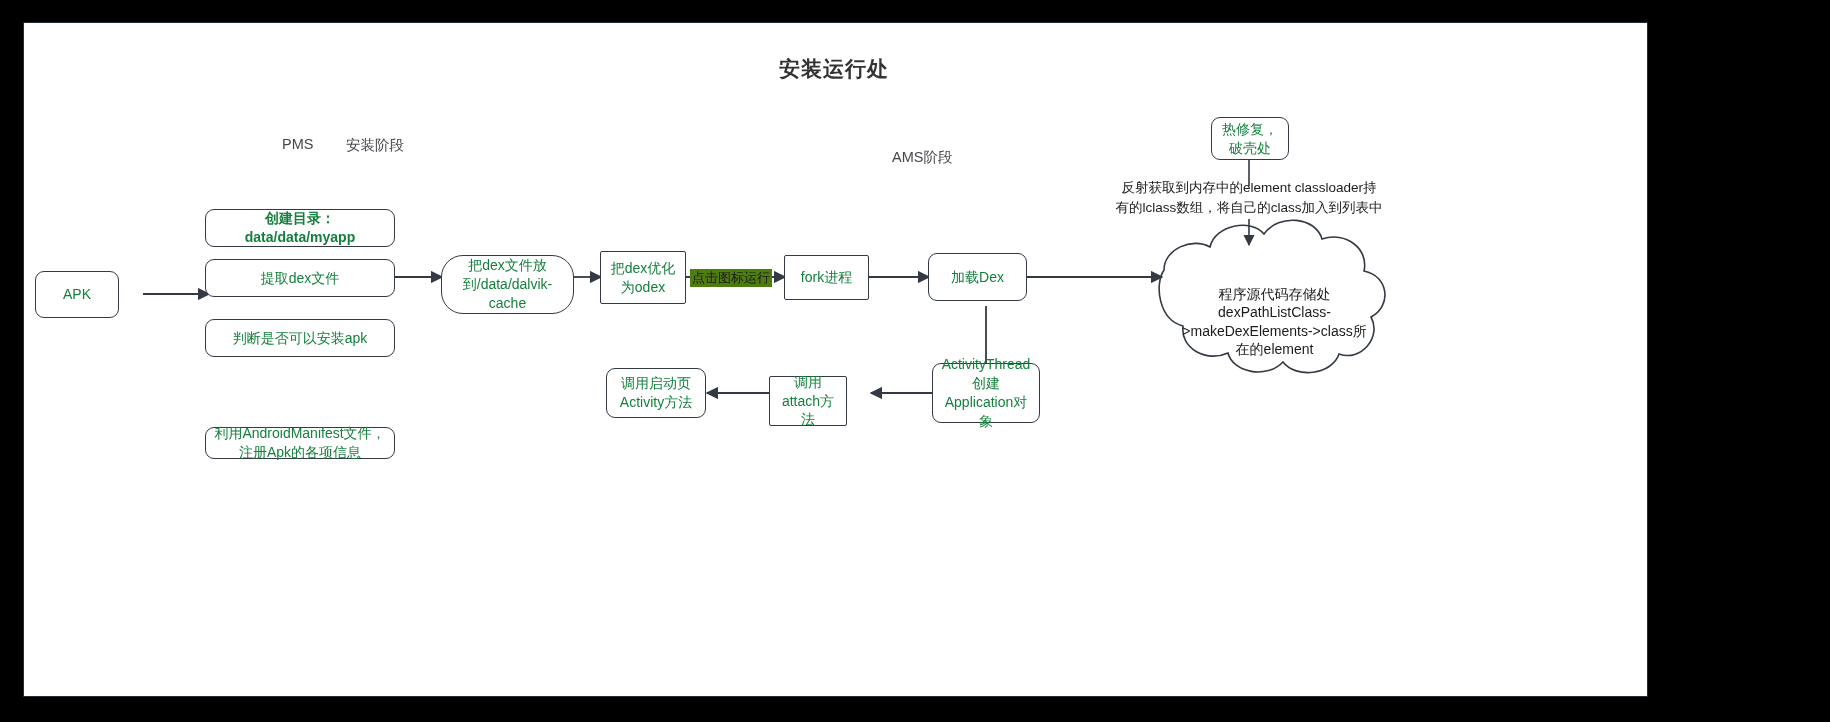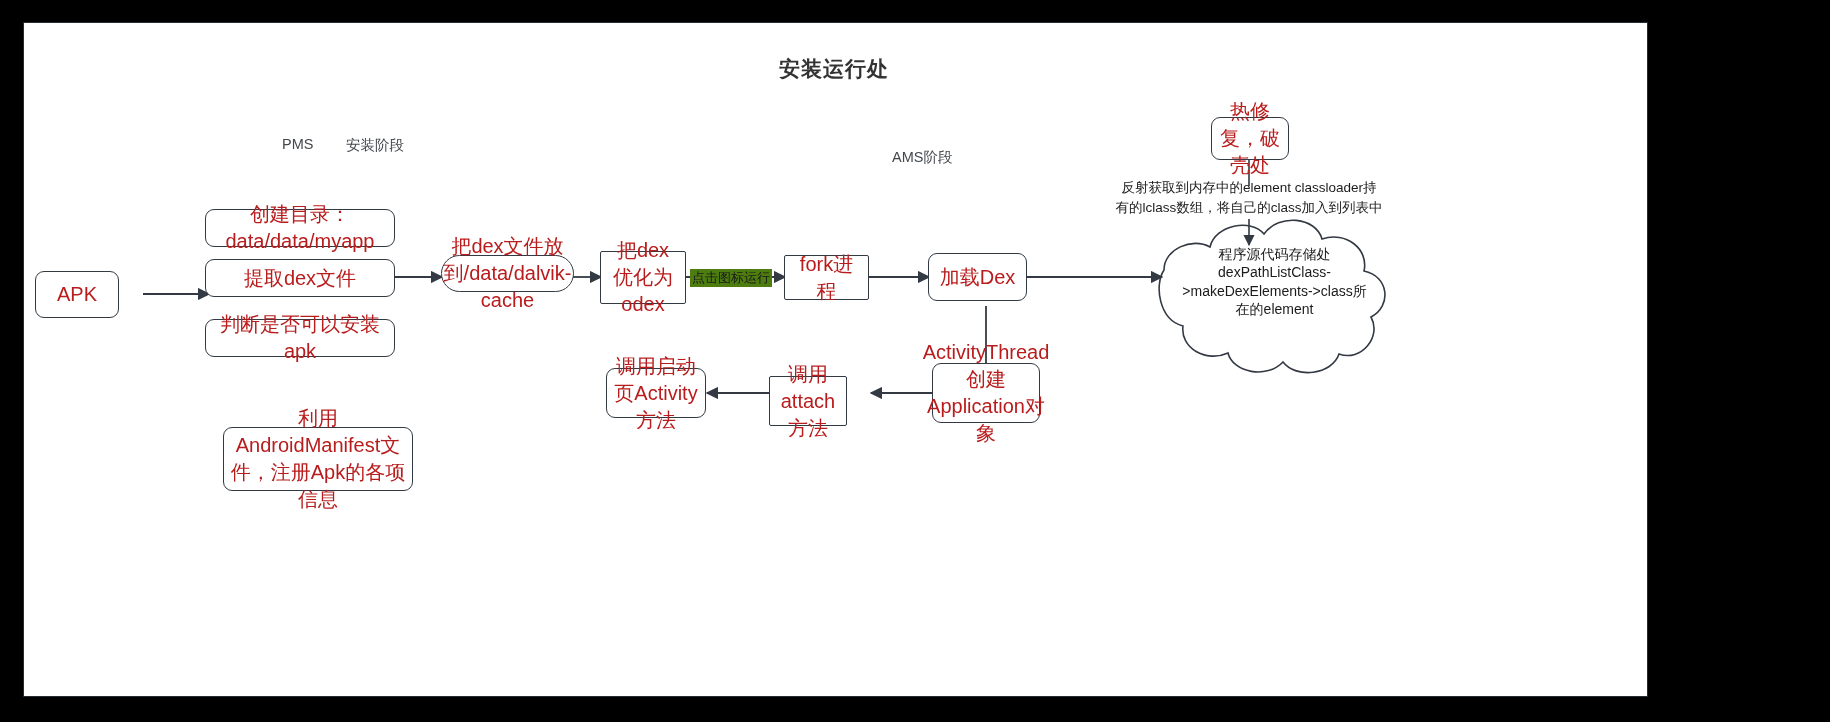--- a/index.html
+++ b/index.html
@@ -5,33 +5,33 @@
   html,body{margin:0;padding:0;background:#000;}
   body{width:1830px;height:722px;overflow:hidden;font-family:"Liberation Sans","DejaVu Sans",sans-serif;}
   #root{position:relative;width:1830px;height:722px;background:#000;}
   #canvas{position:absolute;left:23px;top:22px;width:1625px;height:675px;background:#fff;border:1px solid #232b33;box-sizing:border-box;}
   #diagram{position:absolute;left:0;top:0;width:1625px;height:675px;}
 
   .title{position:absolute;left:660px;top:32px;width:300px;text-align:center;
          font-size:21px;font-weight:bold;color:#333;letter-spacing:1px;}
 
   .node{position:absolute;box-sizing:border-box;border:1.6px solid #333a43;
-        background:#fff;color:#b91c1c;display:flex;align-items:center;justify-content:center;
-        text-align:center;line-height:1.35;font-size:20px;padding:2px 6px;z-index:3;}
+        background:#fff;color:#15803d;display:flex;align-items:center;justify-content:center;
+        text-align:center;line-height:1.35;font-size:14px;padding:2px 6px;z-index:3;}
   .node.round{border-radius:9px;}
   .node.pill{border-radius:22px;}
   .node.sharp{border-radius:2px;}
 
   .plabel{position:absolute;color:#44484d;font-size:14.5px;white-space:nowrap;z-index:4;}
   .elabel{position:absolute;color:#1b1b1b;font-size:13px;white-space:nowrap;
           background:#4d7c0f;padding:0 2px;z-index:5;}
   .annot{position:absolute;color:#1b1b1b;font-size:13.5px;line-height:1.45;
          text-align:center;z-index:5;}
 
-  .cloudtext{position:absolute;z-index:4;text-align:center;font-size:14px;line-height:1.32;color:#1b1b1b;}
+  .cloudtext{position:absolute;z-index:4;text-align:center;font-size:14px;line-height:1.32;color:#1b1b1b;margin-top:40px;}
 
   svg.layer{position:absolute;left:0;top:0;width:1625px;height:675px;z-index:1;overflow:visible;}
 </style>
 </head>
 <body>
 
 <div id="root">
   <div id="canvas">
     <div id="diagram">
 
@@ -77,30 +77,30 @@
       </svg>
 
       <div class="title">安装运行处</div>
 
       <div class="plabel" style="left:258px;top:113px;">PMS</div>
       <div class="plabel" style="left:322px;top:113px;">安装阶段</div>
       <div class="plabel" style="left:868px;top:125px;text-align:right;">AMS阶段</div>
 
       <div class="node round" style="left:11px;top:248px;width:84px;height:47px;">APK</div>
 
-      <div class="node round" style="left:181px;top:186px;width:190px;height:38px;">创建目录：data/data/myapp</div>
+      <div class="node round" style="left:181px;top:186px;width:190px;height:38px;font-weight:bold;">创建目录：data/data/myapp</div>
 
       <div class="node round" style="left:181px;top:236px;width:190px;height:38px;">提取dex文件</div>
 
       <div class="node round" style="left:181px;top:296px;width:190px;height:38px;">判断是否可以安装apk</div>
 
 
-      <div class="node round" style="left:199px;top:404px;width:190px;height:64px;">利用AndroidManifest文件，注册Apk的各项信息</div>
+      <div class="node round" style="left:181px;top:404px;width:190px;height:32px;">利用AndroidManifest文件，注册Apk的各项信息</div>
 
-      <div class="node pill" style="left:417px;top:232px;width:133px;height:37px;">把dex文件放到/data/dalvik-cache</div>
+      <div class="node pill" style="left:417px;top:232px;width:133px;height:59px;">把dex文件放到/data/dalvik-cache</div>
 
       <div class="node sharp" style="left:576px;top:228px;width:86px;height:53px;">把dex优化为odex</div>
 
       <div class="node sharp" style="left:760px;top:232px;width:85px;height:45px;">fork进程</div>
 
       <div class="node round" style="left:904px;top:230px;width:99px;height:48px;">加载Dex</div>
 
       <div class="node round" style="left:908px;top:340px;width:108px;height:60px;">ActivityThread创建Application对象</div>
 
       <div class="node sharp" style="left:745px;top:345px;width:78px;height:50px;margin-top:8px;">调用attach方法</div>

